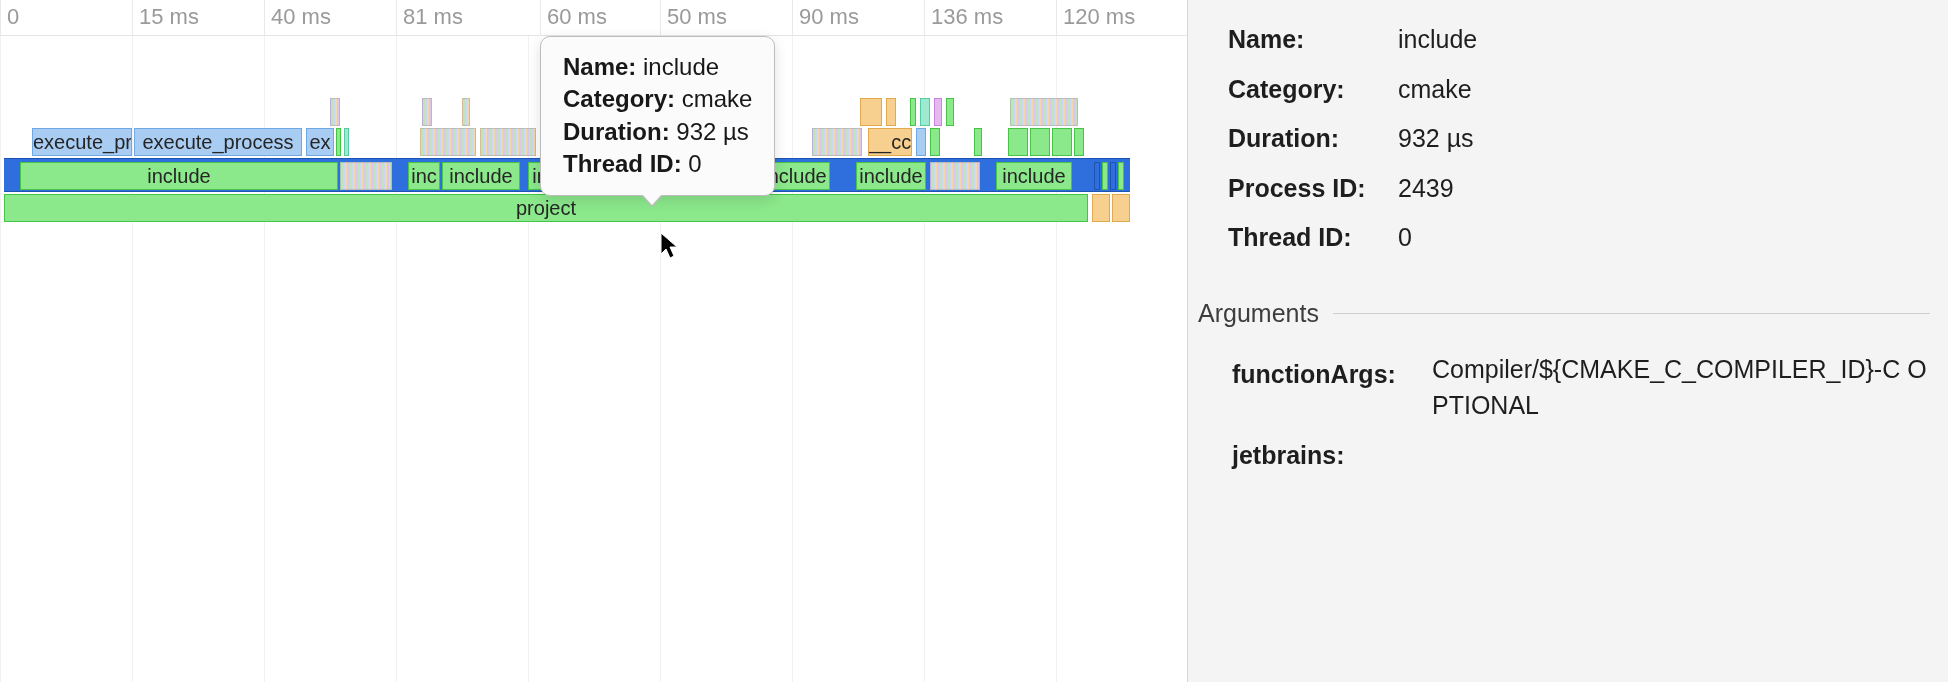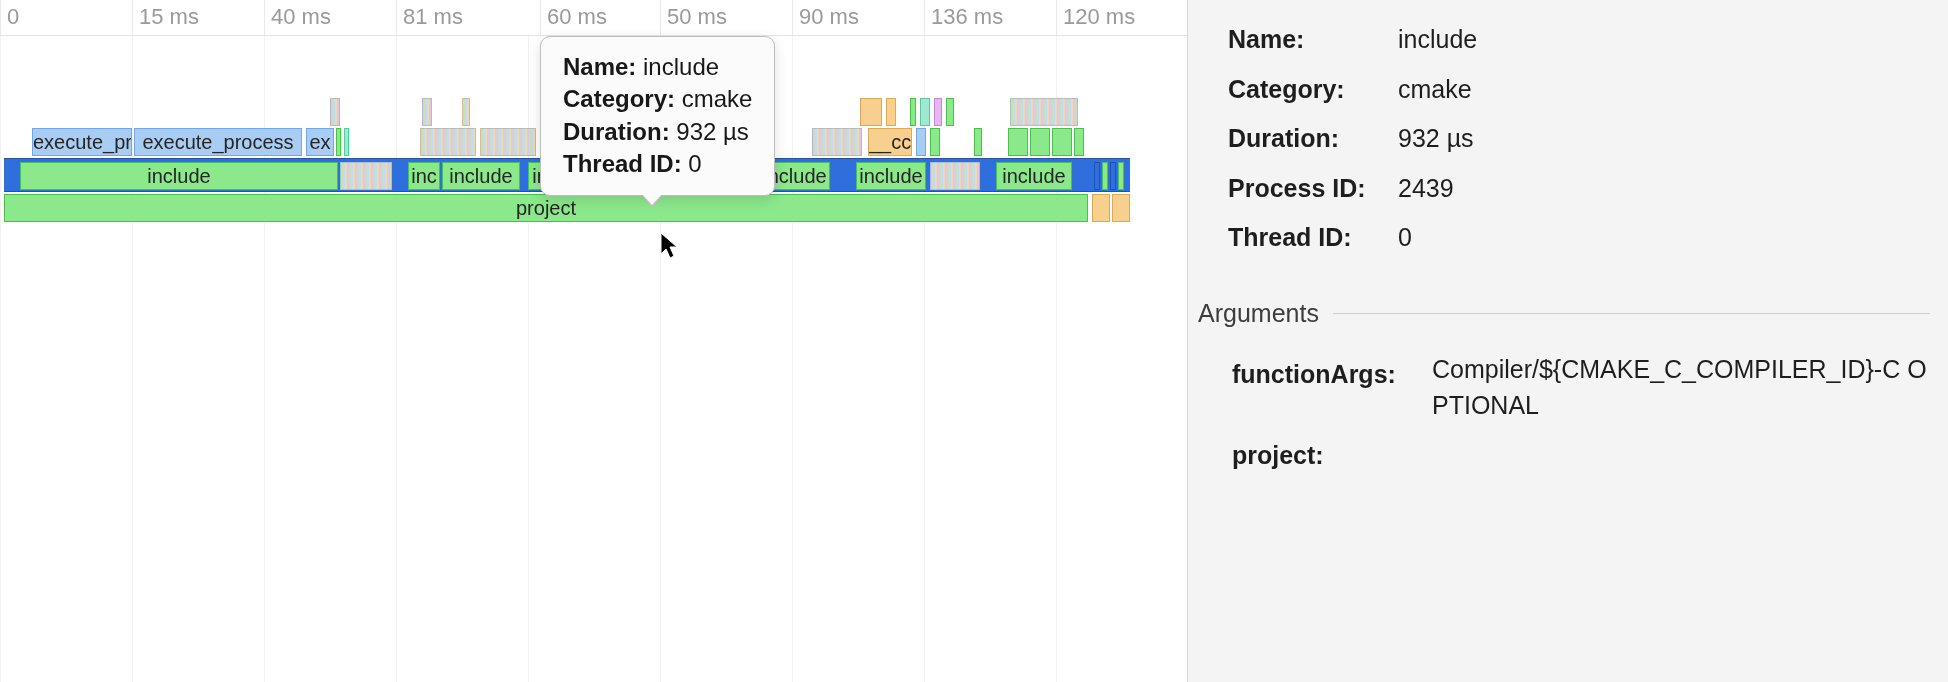--- a/index.html
+++ b/index.html
@@ -335,18 +335,18 @@
     <div class="section-label">
       <span>Arguments</span>
       <div class="line"></div>
     </div>
 
     <div class="arg">
       <div class="k">functionArgs:</div>
       <div class="v">Compiler/${CMAKE_C_COMPILER_ID}-C OPTIONAL</div>
     </div>
     <div class="arg">
-      <div class="k">project:</div>
+      <div class="k">jetbrains:</div>
     </div>
 
   </div>
 
 </div>
 
 </body></html>

